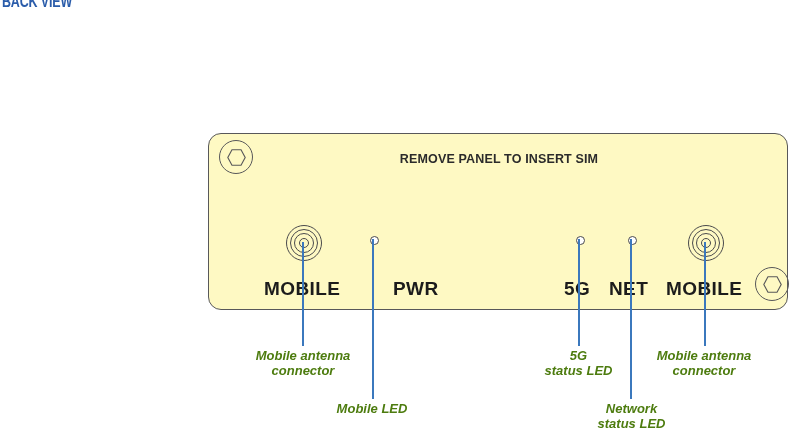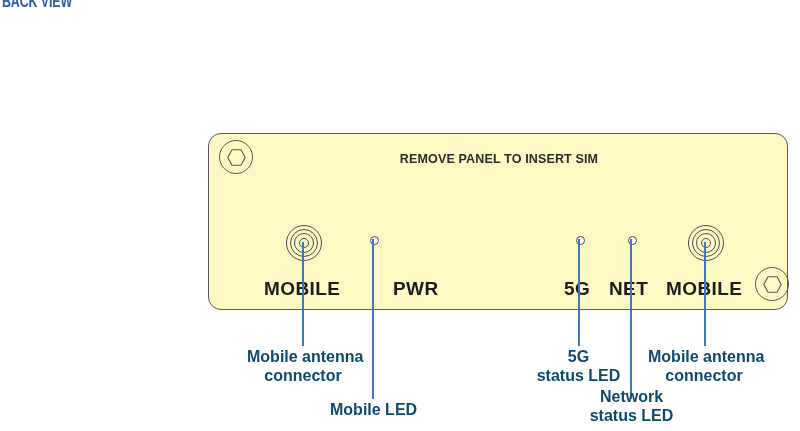--- a/index.html
+++ b/index.html
@@ -130,26 +130,27 @@
   
   .leader {
     position: absolute;
     width: 2px;
     background: #3b78bd;
   }
 
   
   .callout {
     position: absolute;
-    font-size: 16px;
-    font-weight: bold;
-    color: #0c4a6e;
+    font-size: 13px;
+    font-weight: bold;
+    color: #4d7c0f;
     line-height: 1.18;
     text-align: center;
     white-space: nowrap;
+    font-style: italic;
   }
 </style>
 </head>
 <body>
 
 <div id="stage">
 
   <div class="section-title">BACK VIEW</div>
 
   <div class="panel">
@@ -215,21 +216,21 @@
 
   <div class="callout" style="left:330px; top:401px; width:84px;">
     <div>Mobile LED</div>
   </div>
 
   <div class="callout" style="left:533px; top:348px; width:91px;">
     <div>5G</div>
     <div>status LED</div>
   </div>
 
-  <div class="callout" style="left:586px; top:388px; width:91px;">
+  <div class="callout" style="left:586px; top:401px; width:91px;">
     <div>Network</div>
     <div>status LED</div>
   </div>
 
   <div class="callout" style="left:648px; top:348px; width:112px;">
     <div>Mobile antenna</div>
     <div>connector</div>
   </div>
 
 </div>

